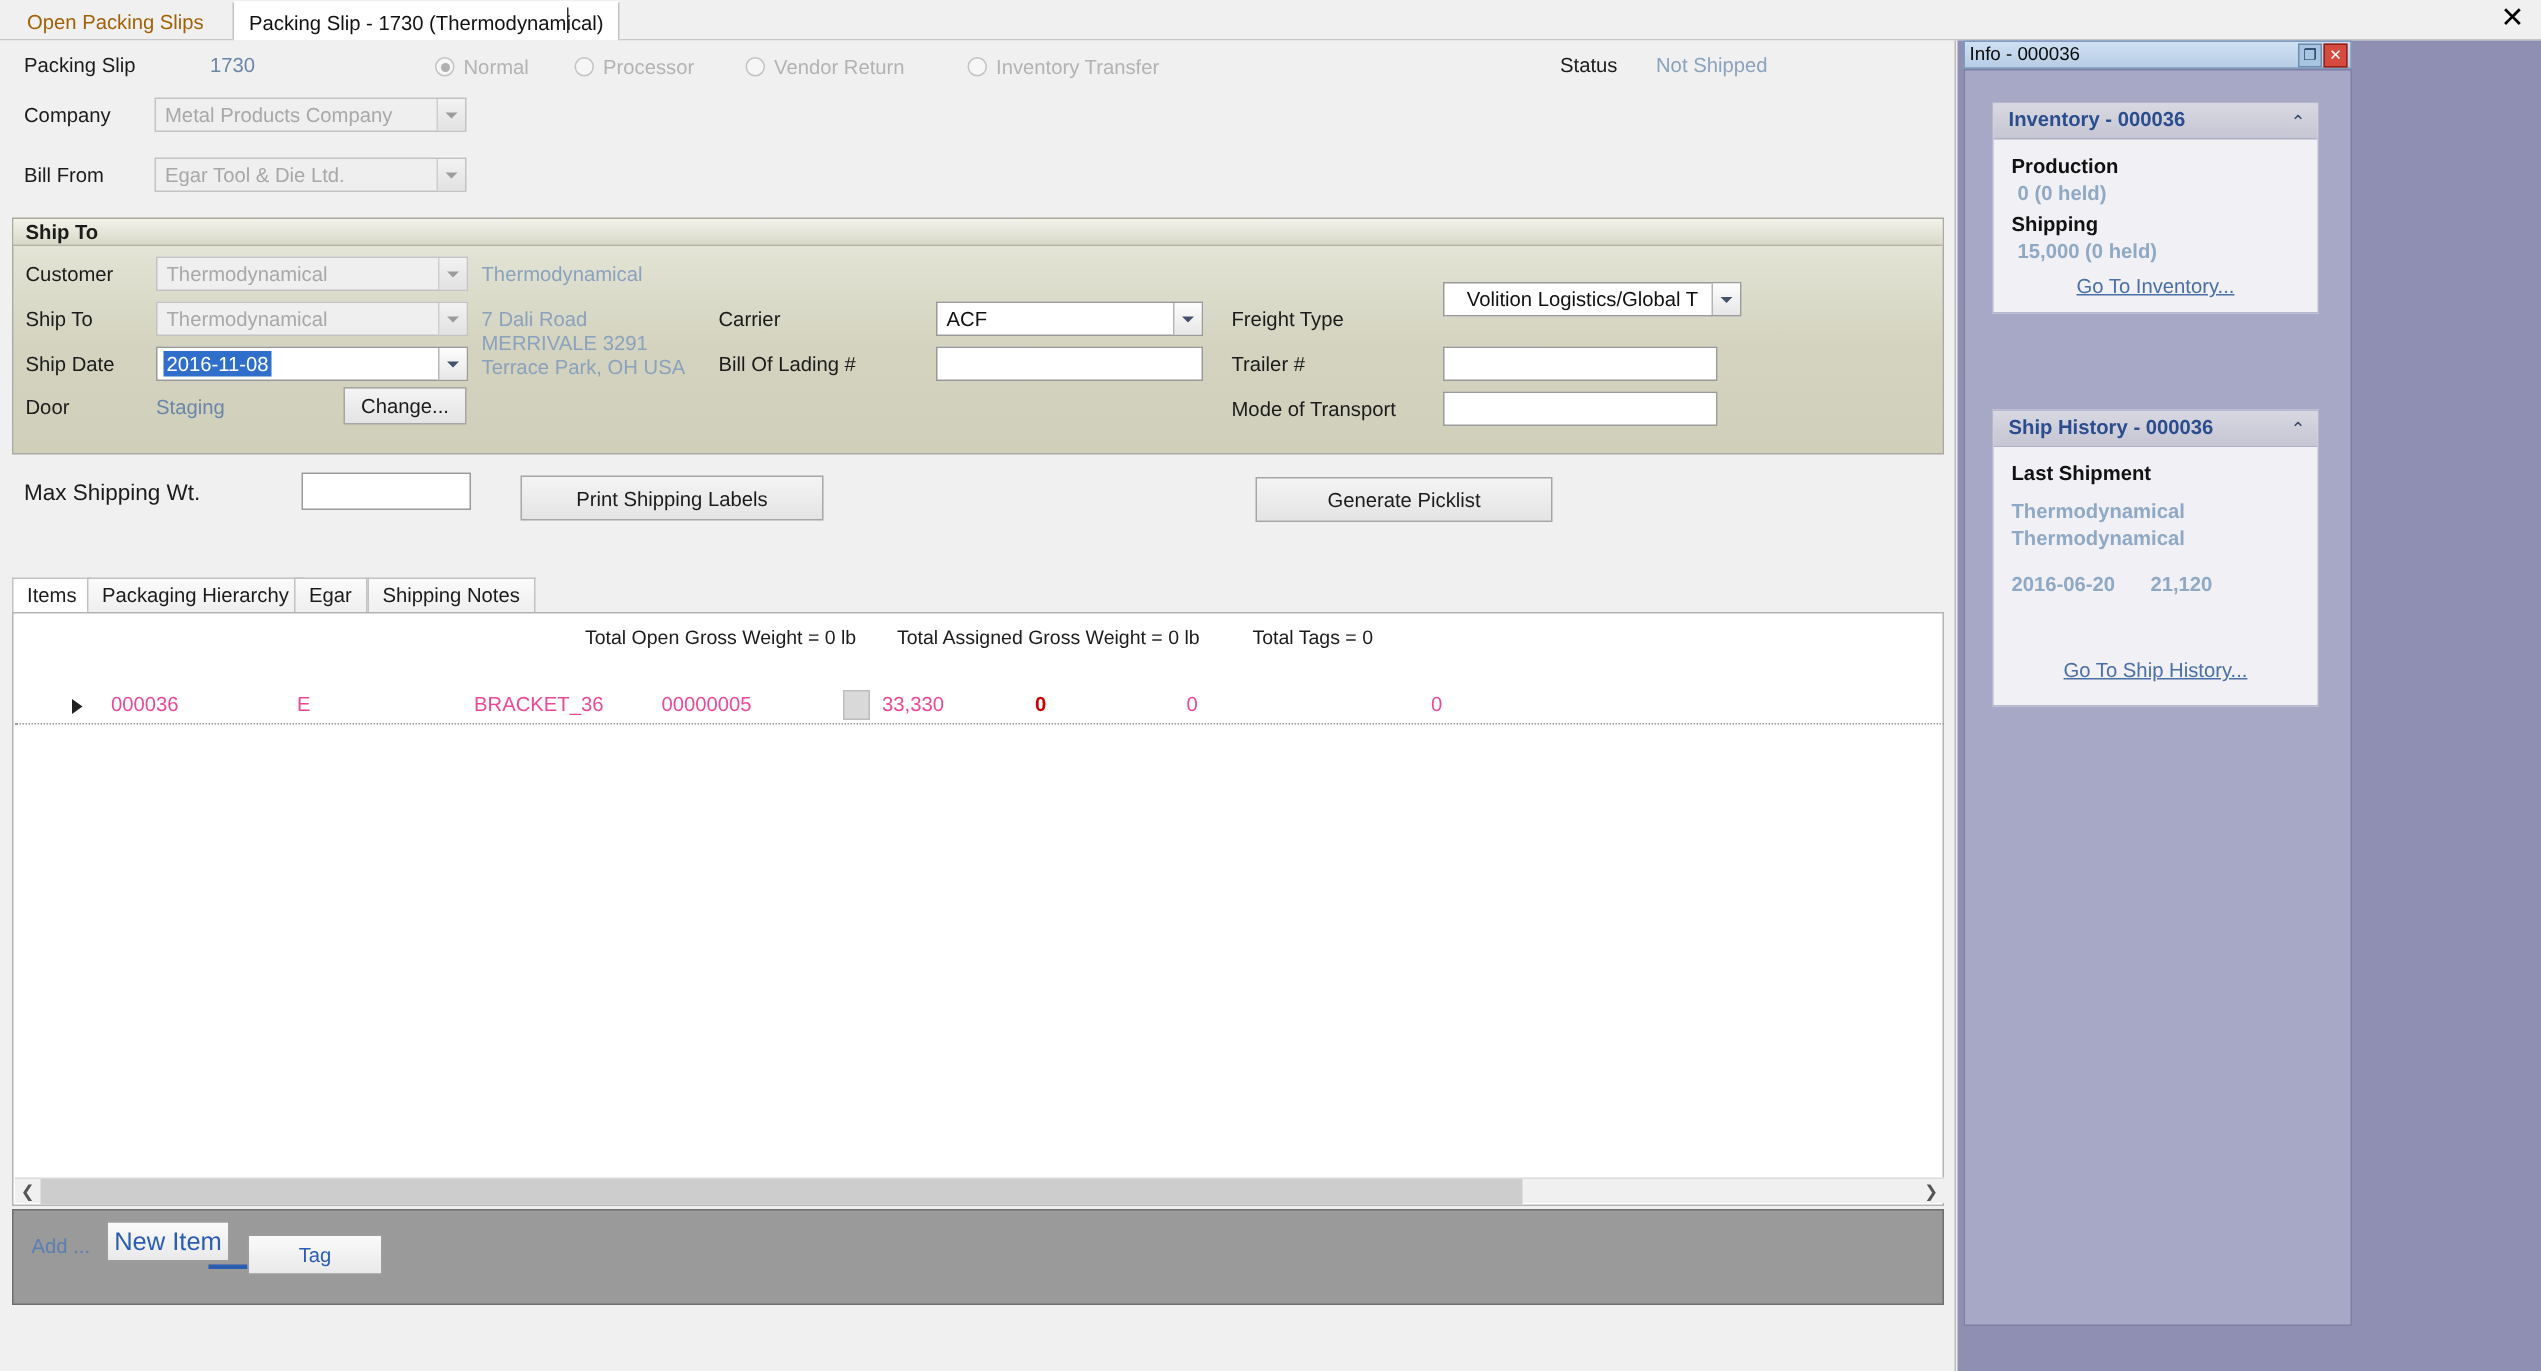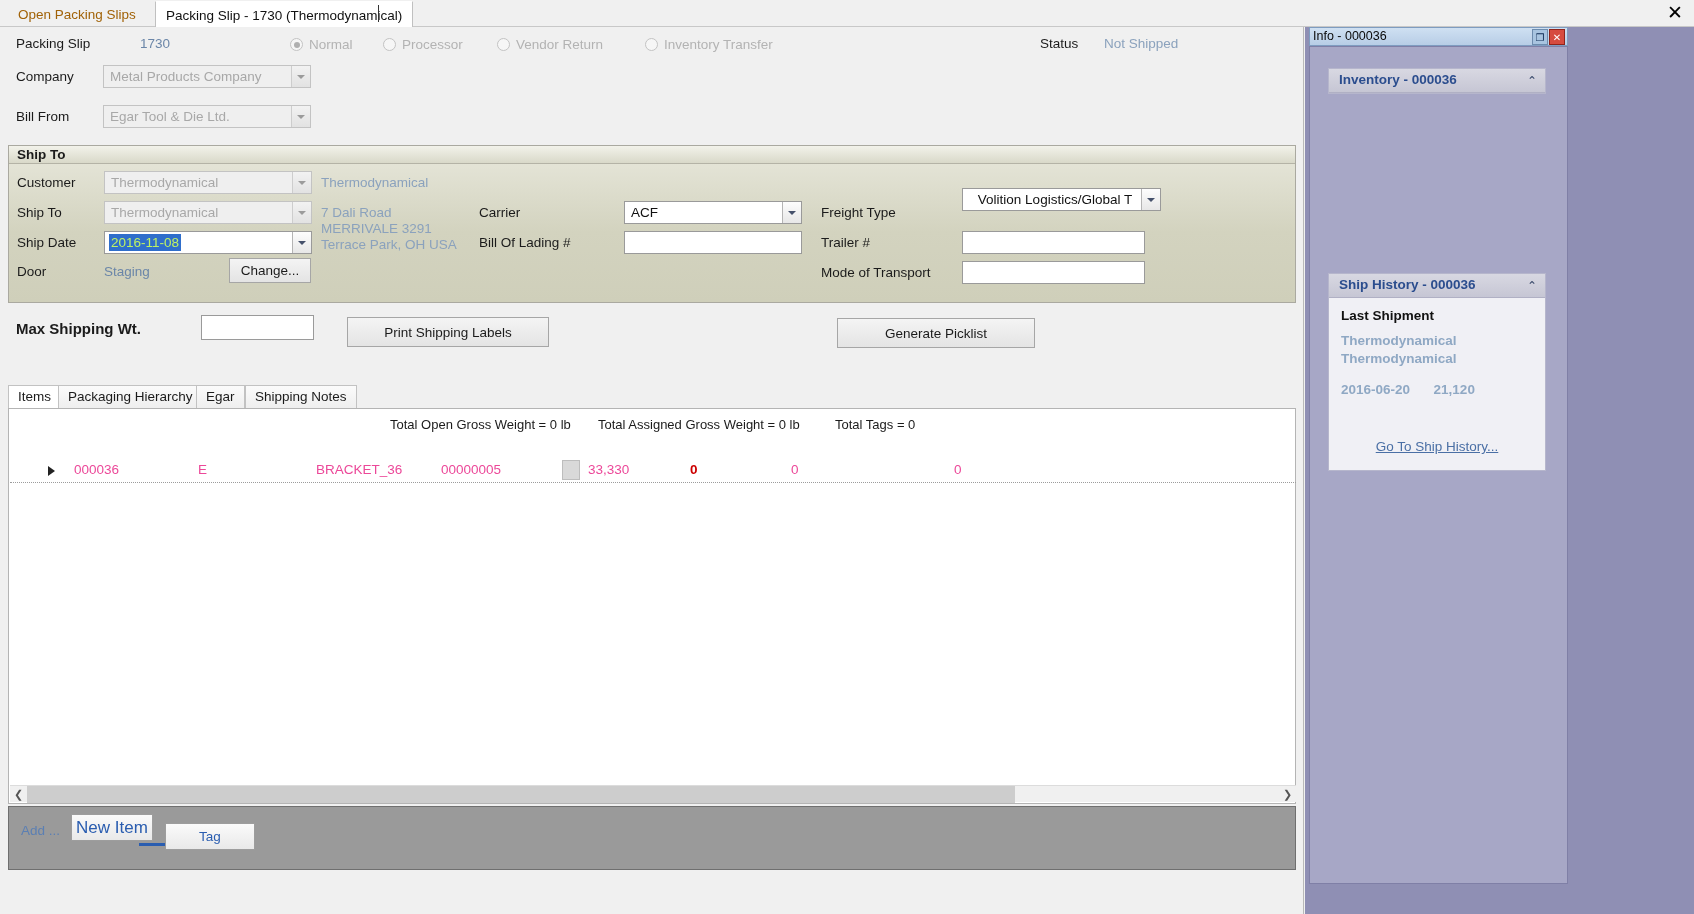--- a/index.html
+++ b/index.html
@@ -404,21 +404,21 @@
             <span class="arrow"></span>
           </span>
       </div>
 
       <span class="val-blue-b" style="left:312px; top:59px;">7 Dali Road</span>
       <span class="val-blue-b" style="left:312px; top:75px;">MERRIVALE 3291</span>
       <span class="val-blue-b" style="left:312px; top:91px;">Terrace Park, OH USA</span>
 
       <span class="lbl" style="left:8px; top:89px;">Ship Date</span>
       <div class="combo enabled" style="left:95px; top:85px; width:208px;">
-        <span class="ctext" style="color:#bef264;background:#2f6ecb;padding:1px 2px;margin-left:4px;flex:0 0 auto;">2016-11-08</span>
+        <span class="ctext" style="color:#ffffff;background:#2f6ecb;padding:1px 2px;margin-left:4px;flex:0 0 auto;">2016-11-08</span>
         <span style="flex:1"></span>
         <span class="cbtn">
             <span class="arrow"></span>
           </span>
       </div>
 
       <span class="lbl" style="left:8px; top:118px;">Door</span>
       <span class="val-blue" style="left:95px; top:118px;">Staging</span>
       <div class="btn" style="left:220px; top:112px; width:82px; height:25px;">
         <span>Change...</span>
@@ -443,21 +443,21 @@
           </span>
       </div>
 
       <span class="lbl" style="left:812px; top:89px;text-align:right;">Trailer #</span>
       <input class="textbox" style="left: 953px; top: 85px; width: 183px;" value="">
 
       <span class="lbl" style="left:812px; top:119px;">Mode of Transport</span>
       <input class="textbox" style="left: 953px; top: 115px; width: 183px;" value="">
     </div>
 
-    <span class="lbl" style="left:16px; top:293px; font-weight:bold; font-size:15px;">Max Shipping Wt.</span>
+    <span class="lbl" style="left:16px; top:293px; font-weight:normal; font-size:15px;">Max Shipping Wt.</span>
     <input class="textbox" style="left: 201px; top: 288px; width: 113px; height: 25px;" value="">
     <div class="btn" style="left:347px; top:290px; width:202px; height:30px;">
       <span>Print Shipping Labels</span>
     </div>
     <div class="btn" style="left:837px; top:291px; width:198px; height:30px;">
       <span>Generate Picklist</span>
     </div>
 
     <div class="gtabs">
       <div class="gtab active" style="left:0px;">
@@ -520,20 +520,27 @@
         <span class="dock-btn red">✕</span>
       </span>
     </div>
 
     <div class="dock-body">
 
       <div class="card" style="top:21px;">
         <div class="card-head">
           <span class="ct">Inventory - 000036</span>
           <span class="chev">⌃</span>
+        </div>
+        <div class="card-body">
+          <div class="c-strong">Production</div>
+          <div class="c-muted">0 (0 held)</div>
+          <div class="c-strong">Shipping</div>
+          <div class="c-muted">15,000 (0 held)</div>
+          <span class="c-link">Go To Inventory...</span>
         </div>
       </div>
 
       <div class="card" style="top:226px;">
         <div class="card-head">
           <span class="ct">Ship History - 000036</span>
           <span class="chev">⌃</span>
         </div>
         <div class="card-body" style="padding-bottom:16px;">
           <div class="c-strong">Last Shipment</div>

